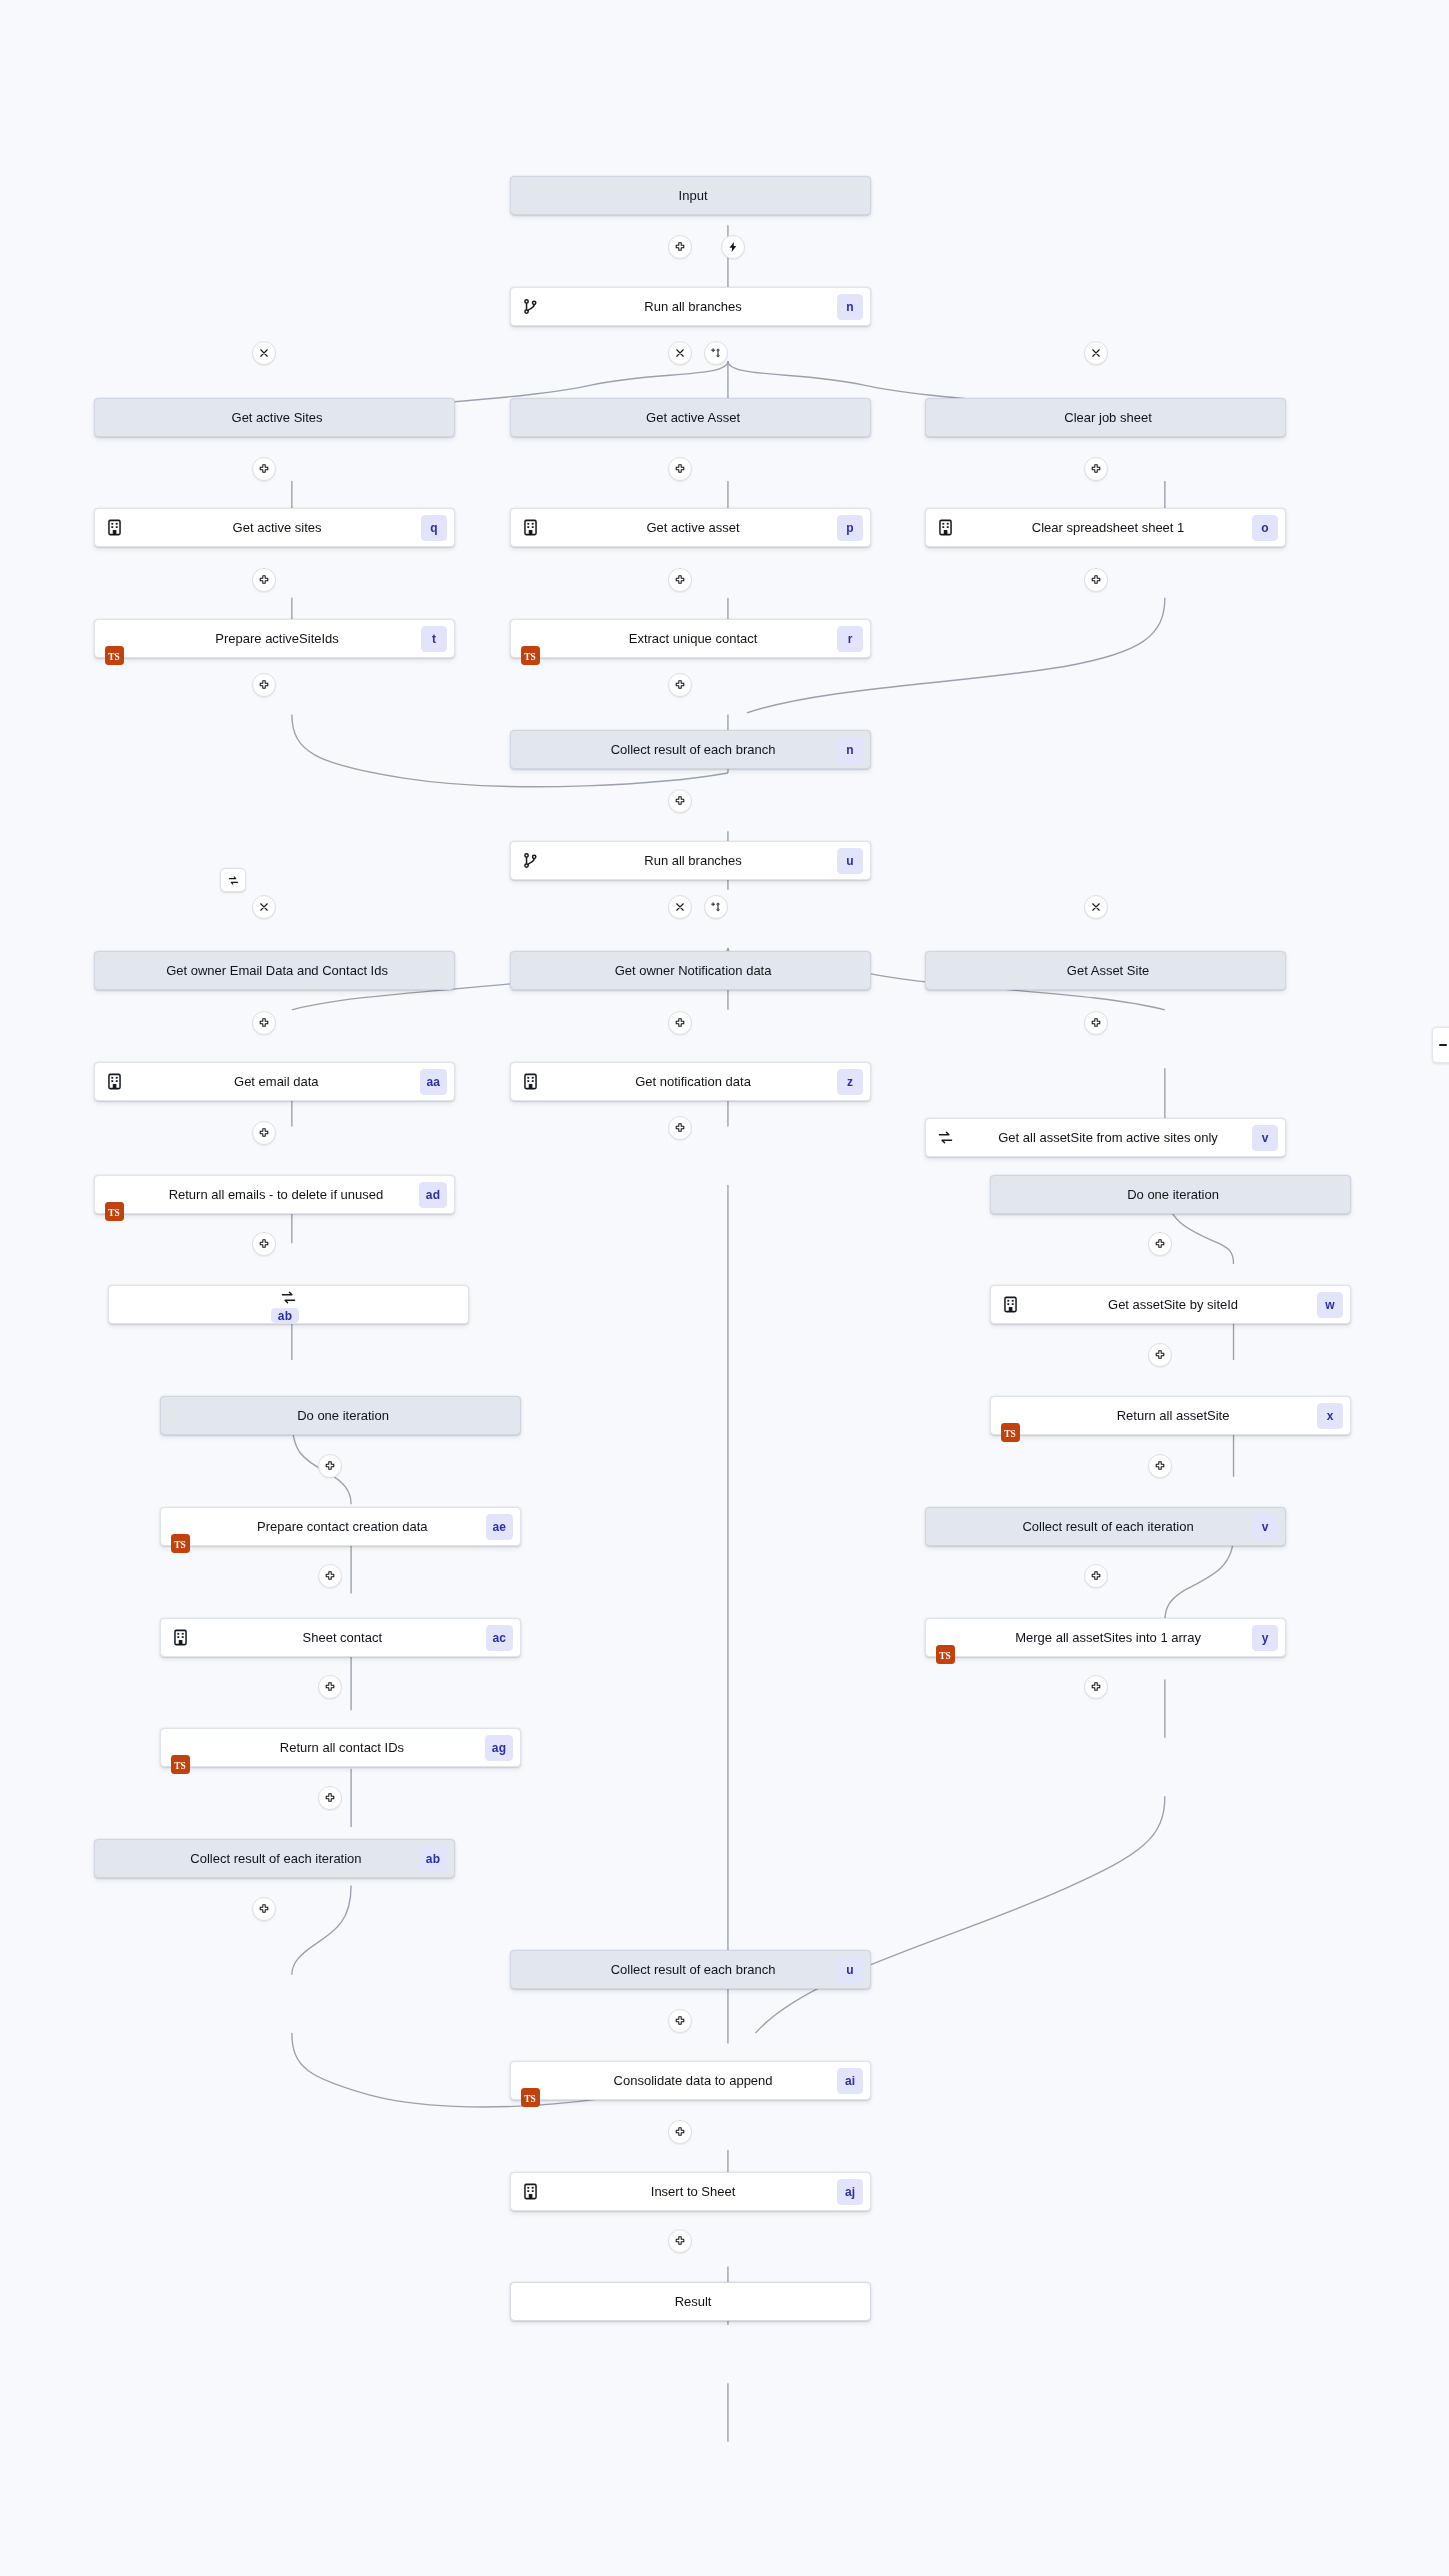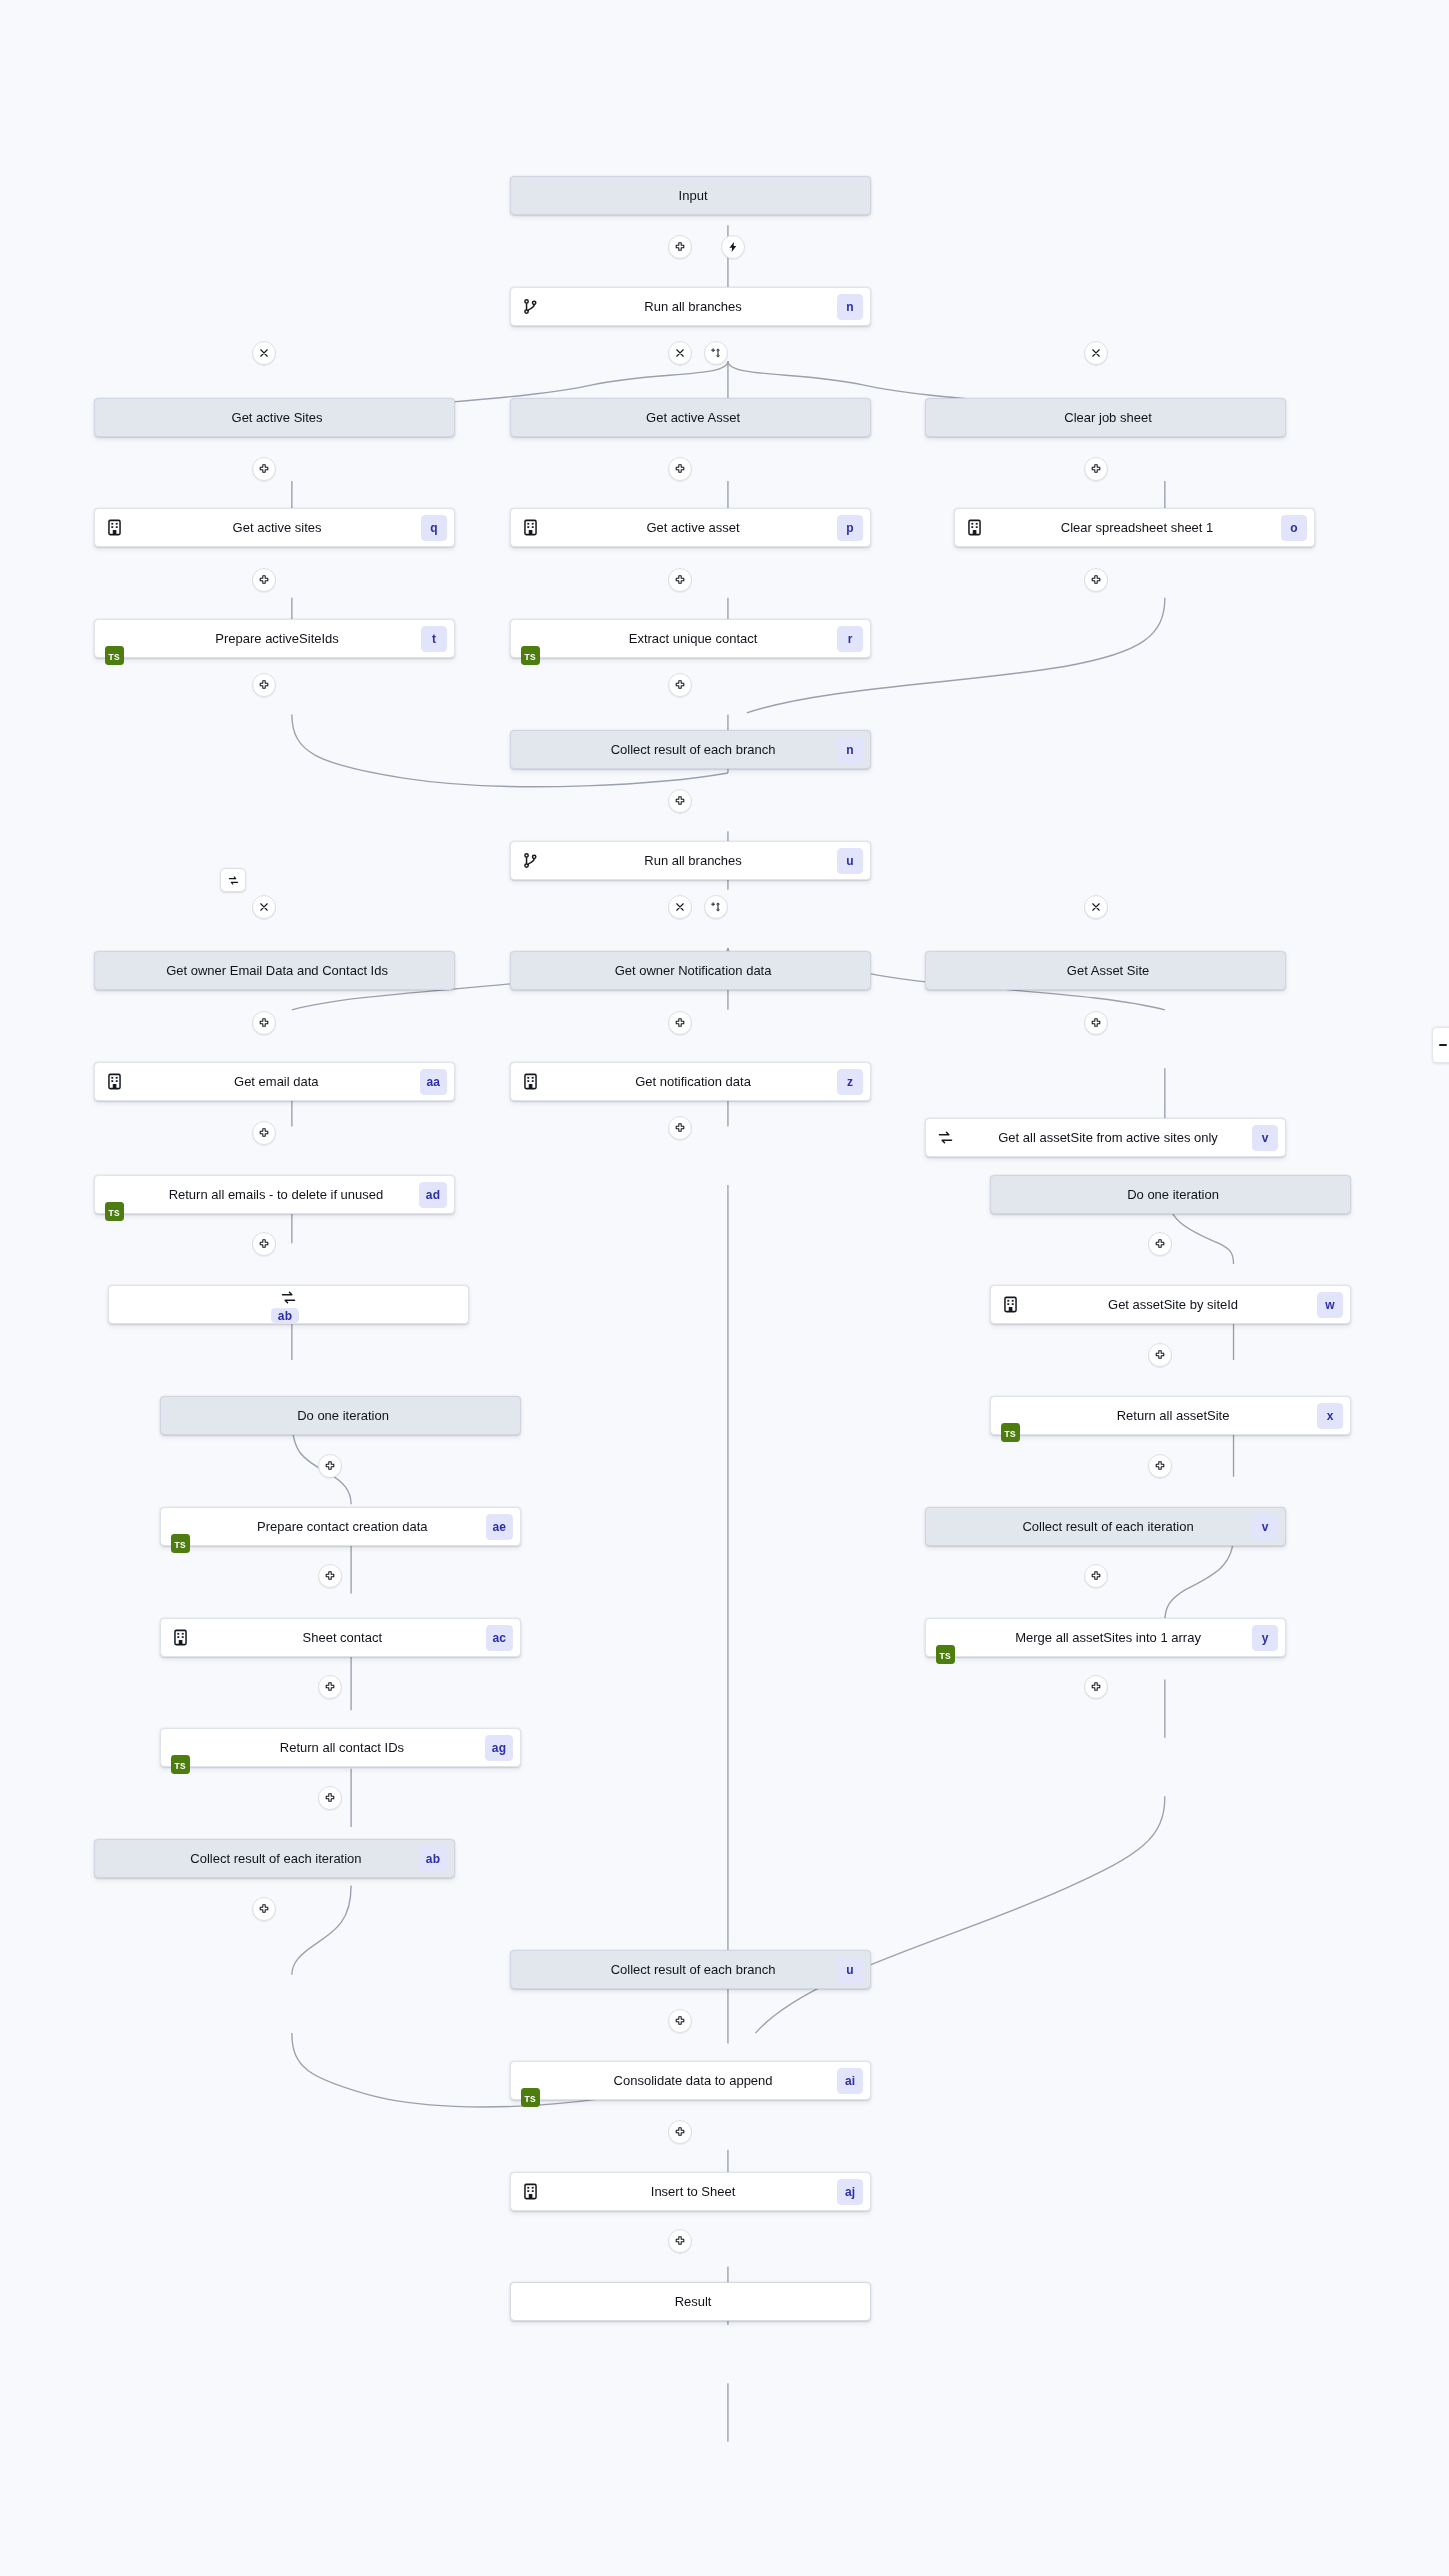--- a/index.html
+++ b/index.html
@@ -73,25 +73,25 @@
     position:absolute;background:#ffffff;border:0.9px solid #e2e6ed;
     border-radius:4.3px;box-shadow:0 0.9px 2.6px rgba(22,30,55,.12);
     display:flex;align-items:center;
   }
   .edge-card .dash{
     width:7.7px;height:2.6px;background:#1a1d24;margin-left:6px;border-radius:0.9px;
   }
 
   
   .ts{
-    width:19px;height:19px;border-radius:3.4px;background:#4d7c0f;
+    width:19px;height:19px;border-radius:3.4px;background:#c2410c;
     color:#fff;font-size:9.4px;font-weight:700;
     display:flex;align-items:flex-end;justify-content:center;
     line-height:1;padding-bottom:2.6px;box-sizing:border-box;
-    font-family:Liberation Mono, monospace;
+    font-family:Liberation Serif, serif;
     margin-top:33px;
   }
 </style>
 </head>
 <body>
 
 <div id="canvas">
 
   <svg id="edges" viewBox="0 0 1688 3000">
     <g fill="none" stroke="#9aa0ad" stroke-width="1.6">
@@ -219,21 +219,21 @@
             <rect x="8" y="6.2" width="2.4" height="2.2" fill="#15181f"></rect>
             <rect x="13.6" y="6.2" width="2.4" height="2.2" fill="#15181f"></rect>
             <rect x="8" y="10.4" width="2.4" height="2.2" fill="#15181f"></rect>
             <rect x="13.6" y="10.4" width="2.4" height="2.2" fill="#15181f"></rect>
             <rect x="9.8" y="15.2" width="4.6" height="5.8" fill="#15181f"></rect>
           </svg>
         </span>
         <span class="label">Get active asset</span>
         <span class="badge">p</span>
       </div>
-      <div class="node action" style="left: 954px; top: 508px; width: 361px;">
+      <div class="node action" style="left: 925px; top: 508px; width: 361px;">
         <span class="ico">
           <svg width="19" height="19" viewBox="0 0 24 24">
             <rect x="5" y="3" width="14" height="18" rx="1.6" fill="none" stroke="#15181f" stroke-width="1.9"></rect>
             <rect x="8" y="6.2" width="2.4" height="2.2" fill="#15181f"></rect>
             <rect x="13.6" y="6.2" width="2.4" height="2.2" fill="#15181f"></rect>
             <rect x="8" y="10.4" width="2.4" height="2.2" fill="#15181f"></rect>
             <rect x="13.6" y="10.4" width="2.4" height="2.2" fill="#15181f"></rect>
             <rect x="9.8" y="15.2" width="4.6" height="5.8" fill="#15181f"></rect>
           </svg>
         </span>

